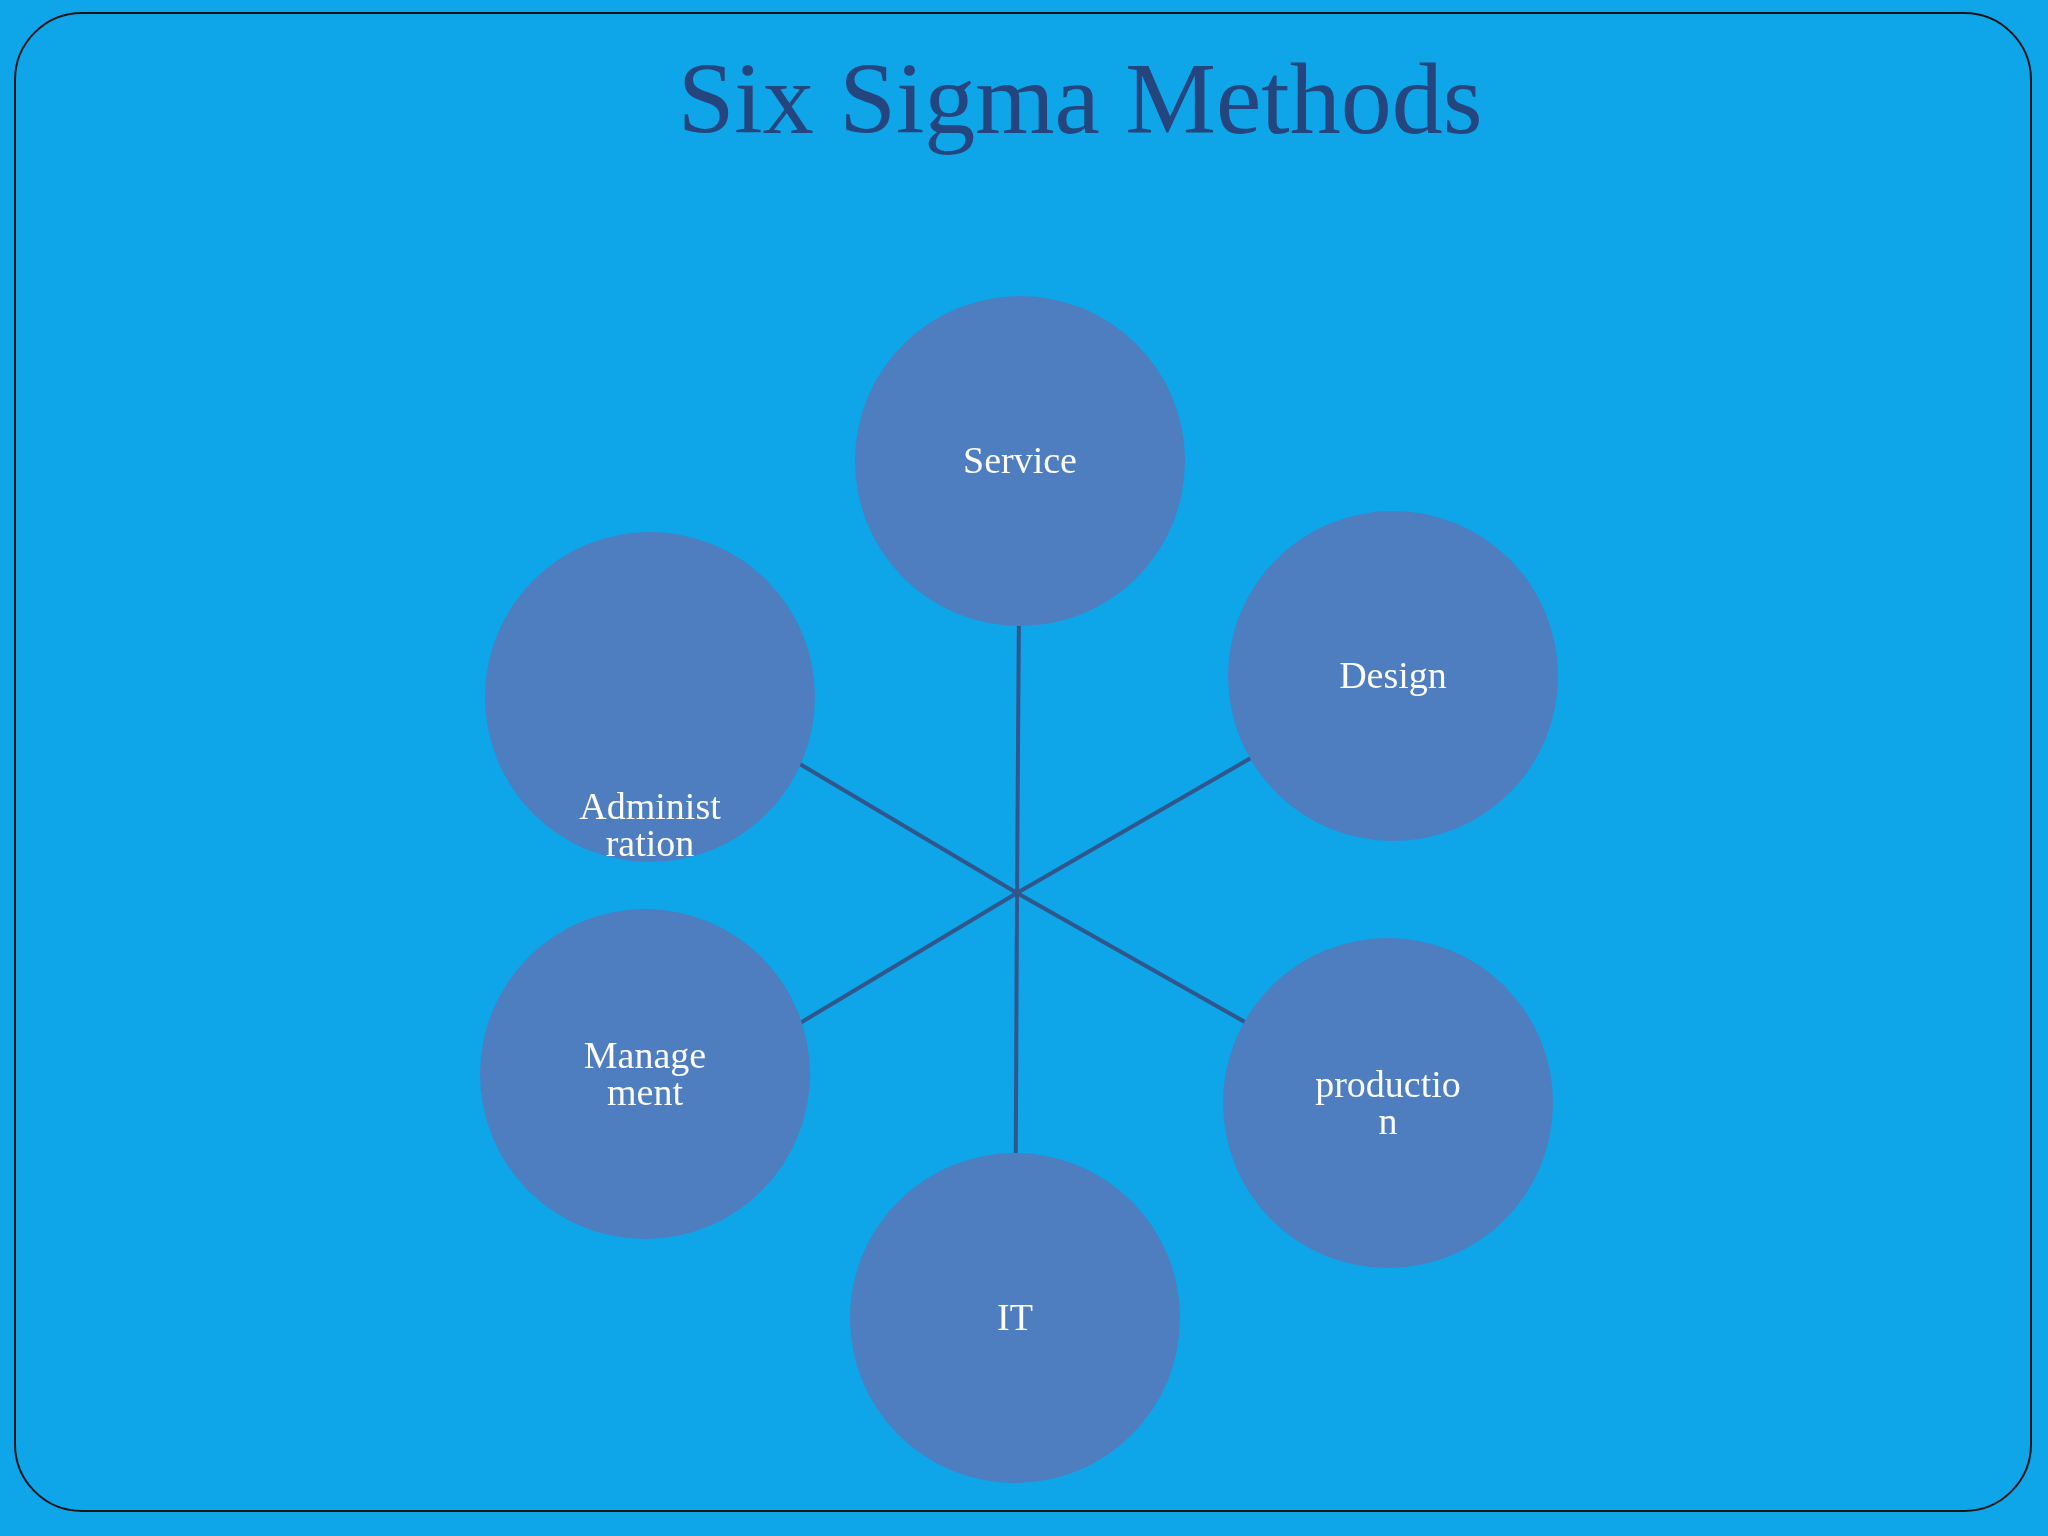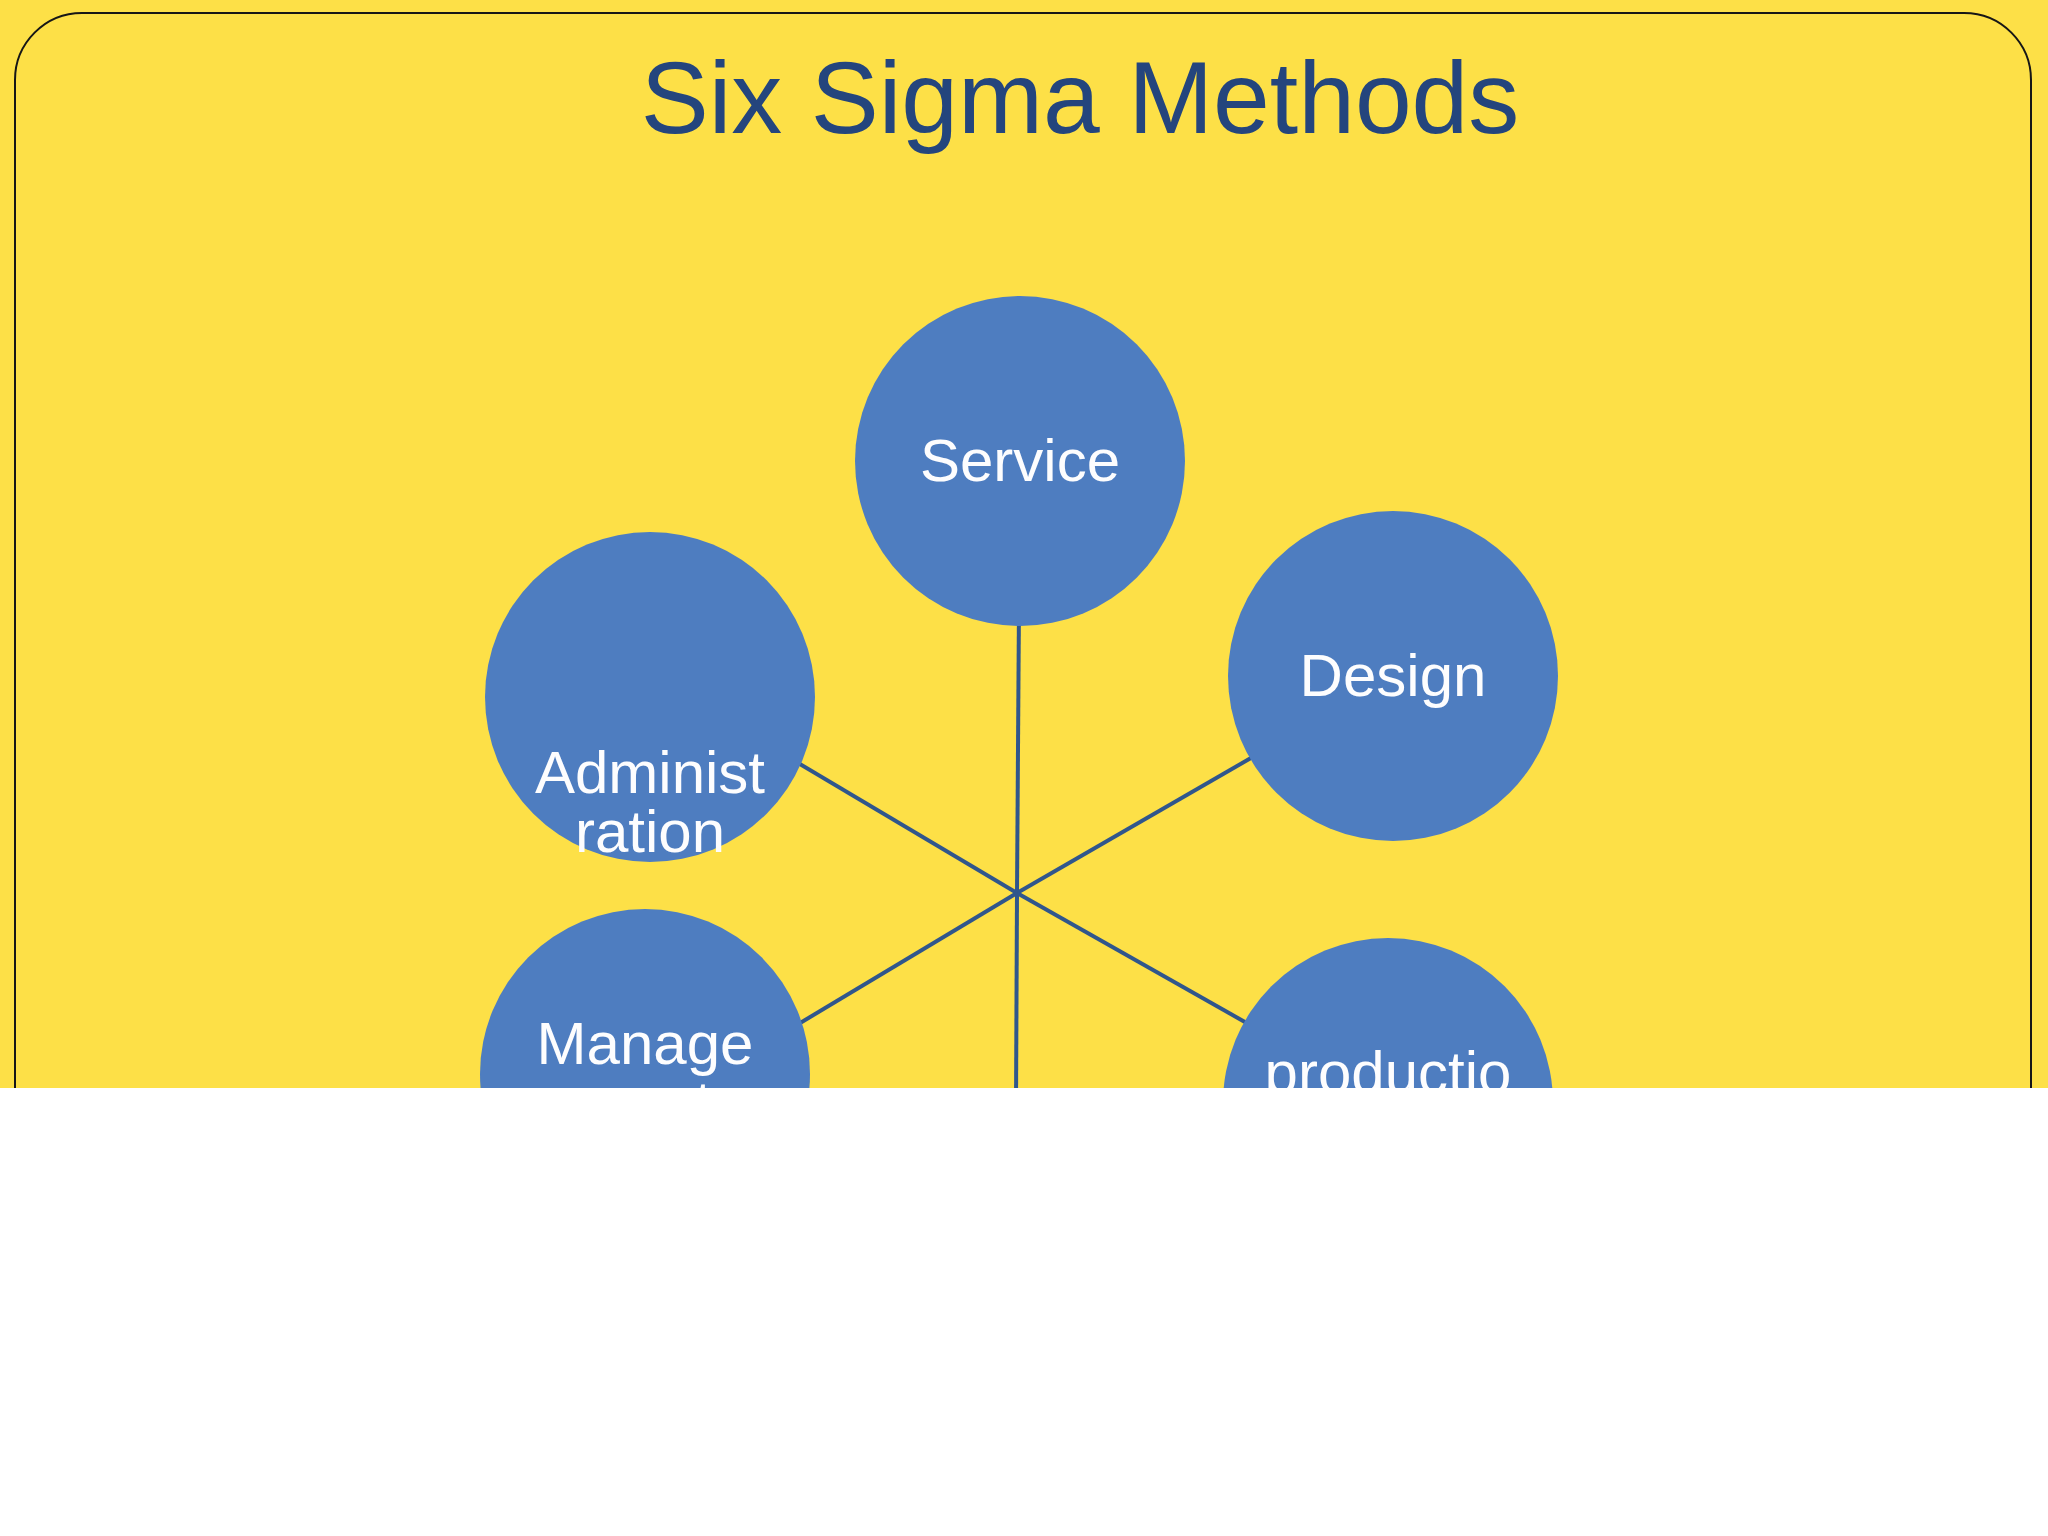--- a/index.html
+++ b/index.html
@@ -3,23 +3,23 @@
 <meta charset="utf-8">
 <style>
   html, body {
     margin: 0;
     padding: 0;
     background: #ffffff;
   }
   .slide {
     position: relative;
     width: 2048px;
-    height: 1088px;
-    background: #fde047;
-    font-family: Liberation Sans, sans-serif;
+    height: 1536px;
+    background: #0ea5e9;
+    font-family: Liberation Serif, serif;
     overflow: hidden;
   }
   .frame {
     position: absolute;
     left: 14px;
     top: 12px;
     width: 2018px;
     height: 1500px;
     border: 2px solid #161616;
     border-radius: 68px;
@@ -52,21 +52,21 @@
     width: 330px;
     height: 330px;
     border-radius: 50%;
     background: #4E7DC0;
     display: flex;
     align-items: center;
     justify-content: center;
   }
   .node-label {
     color: #FDFDFE;
-    font-size: 60px;
+    font-size: 38px;
     line-height: 0.98;
     text-align: center;
     white-space: pre-line;
   }
   .node.hub .node-label {
     font-size: 56px;
     line-height: 1.13;
   }
   
   .pos-hub            { left: 852px;  top: 728px; }

